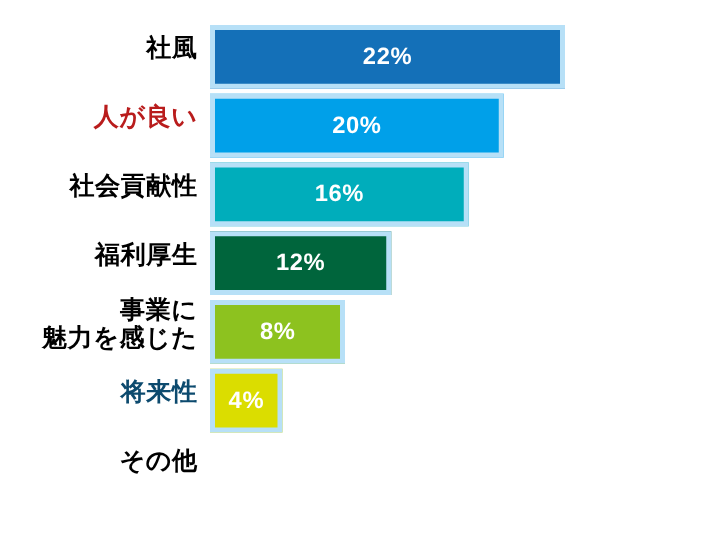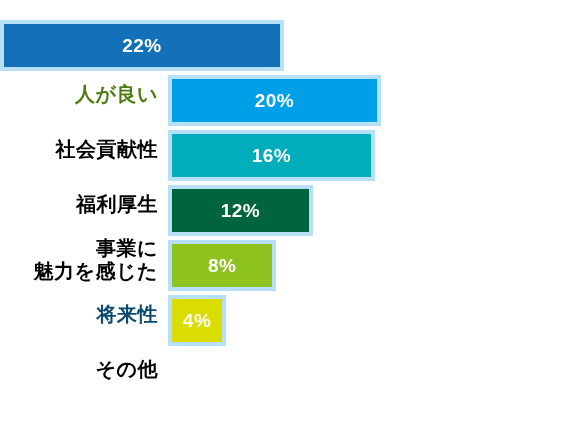--- a/index.html
+++ b/index.html
@@ -83,31 +83,32 @@
     user-select: none;
   }
 </style>
 </head>
 <body>
 
 <div id="chart-root" style="background: rgb(255, 255, 255);">
   <div class="chart-rows">
 
     <div class="bar-row">
+      <div class="cat-label" style="color: rgb(0, 0, 0);">社風</div>
       <div class="bar-area">
         <div class="bar" style="width: 284px; background-color: rgb(20, 112, 184); border-color: rgb(183, 224, 247);">
           <span class="bar-value" style="color: rgb(255, 255, 255);">22%</span>
         </div>
       </div>
     </div>
 
     <div class="bar-row">
-      <div class="cat-label" style="color: #4d7c0f; padding-left: 44px;">人が良い</div>
+      <div class="cat-label" style="color: #b91c1c; padding-left: 44px;">人が良い</div>
       <div class="bar-area">
-        <div class="bar" style="width: 213px; background-color: rgb(0, 160, 233); border-color: rgb(183, 224, 247);">
+        <div class="bar" style="width: 235px; background-color: rgb(0, 160, 233); border-color: rgb(183, 224, 247);">
           <span class="bar-value" style="color: rgb(255, 255, 255);">20%</span>
         </div>
       </div>
     </div>
 
     <div class="bar-row">
       <div class="cat-label" style="color: rgb(0, 0, 0);">社会貢献性</div>
       <div class="bar-area">
         <div class="bar" style="width: 207px; background-color: rgb(0, 173, 187); border-color: rgb(183, 224, 247);">
           <span class="bar-value" style="color: rgb(255, 255, 255);">16%</span>

